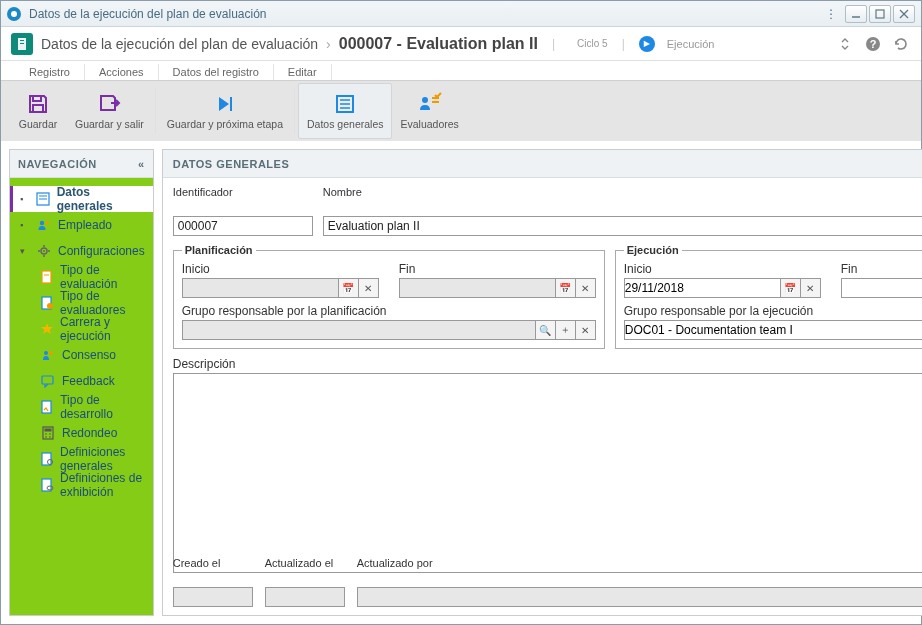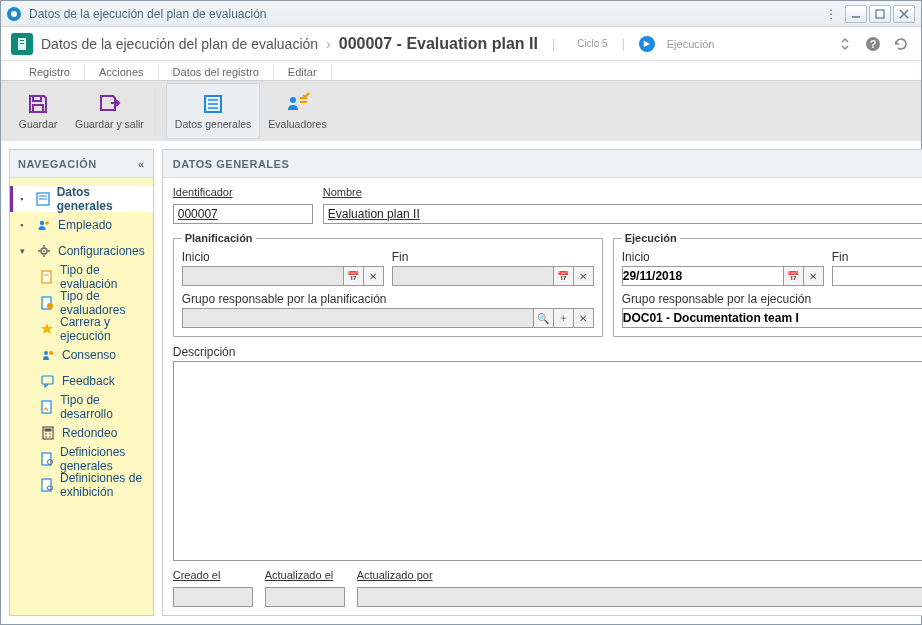--- a/index.html
+++ b/index.html
@@ -30,46 +30,46 @@
   
   .toolbar { height: 60px; display: flex; align-items: center; padding: 4px 8px 4px 8px; gap: 0; background:#e5e5e5;}
   .tbtn { display: flex; flex-direction: column; align-items: center; justify-content: center; padding: 4px 8px; cursor: pointer; min-width: 58px; height: 56px; }
   .tbtn.active { background:#eceff1; border:1px solid #d0d6d9; border-radius:2px;}
   .tbtn .ticon { width: 26px; height: 26px; margin-bottom: 2px; display:flex; align-items:center; justify-content:center;}
   .tbtn .tlabel { font-size: 10.5px; color: #555; text-align: center; line-height:1.1;}
   .tsep { width:1px; height:46px; background:#e0e0e0; margin:0 3px;}
   
   .body { flex: 1; display: flex; padding: 8px; gap: 8px; background:#fff; min-height:0;}
   
-  .navpanel { width: 218px; border: 1px solid #ccc; display:flex; flex-direction:column; background:#fef9c3;}
+  .navpanel { width: 218px; border: 1px solid #ccc; display:flex; flex-direction:column; background:#84cc16;}
   .navhead { height: 28px; background:#eef2f4; border-bottom:1px solid #d7dfe3; display:flex; align-items:center; padding:0 8px; color:#5a6e78; font-size:11px; font-weight:bold; letter-spacing:0.5px;}
   .navhead .collapse { margin-left:auto; cursor:pointer; color:#5a6e78;}
   .navtree { padding: 8px 0; overflow:auto;}
   .navitem { display:flex; align-items:center; height:26px; padding:0 8px 0 10px; cursor:pointer; gap:6px; color:#1a4d80; font-size:12px;}
   .navitem.selected { background:#fff; border-left:3px solid #7b2fa6; padding-left:7px; font-weight:bold; color:#2c5672;}
   .navitem.child { padding-left: 30px; }
   .nav-exp { width:10px; color:#555; font-size:9px;}
   .nav-icon { width:16px; height:16px; display:flex; align-items:center; justify-content:center;}
   
   .main { flex:1; border:1px solid #ccc; display:flex; flex-direction:column; background:#fff; min-height:0;}
   .mainhead { height:28px; background:#eef2f4; border-bottom:1px solid #d7dfe3; display:flex; align-items:center; padding:0 10px; color:#5a6e78; font-size:11px; font-weight:bold; letter-spacing:0.5px;}
   .mainbody { flex:1; padding:8px 10px; overflow:auto; display:flex; flex-direction:column; gap:8px; min-height:0;}
   
   .row { display:flex; gap:10px; }
-  .field { display:flex; flex-direction:column; gap:6px;text-decoration:underline;}
+  .field { display:flex; flex-direction:column; gap:18px;}
   .field label { font-size:11px; color:#333;}
   .field input { height:20px; border:1px solid #999; padding:1px 4px; font-size:12px; color:#222;}
   .field input:disabled { background:#e7e7e7; color:#666;}
   
   fieldset { border:1px solid #aaa; padding:6px 8px 8px 8px; position:relative;}
   fieldset legend { font-size:11px; color:#333; padding:0 3px;font-weight:bold;}
-  .fsrow { display:flex; gap:8px; margin-bottom:6px;}
+  .fsrow { display:flex; gap:20px; margin-bottom:6px;}
   .fswrap { flex:1; display:flex; flex-direction:column; gap:2px;}
   .inpwrap { display:flex;}
-  .inpwrap input { flex:1; height:20px; border:1px solid #999; padding:1px 0; font-size:12px;font-weight:bold;}
+  .inpwrap input { flex:1; height:20px; border:1px solid #999; padding:1px 0; font-size:12px;}
   .ibtn { width:20px; height:20px; border:1px solid #999; border-left:none; background:#f4f4f4; display:flex; align-items:center; justify-content:center; cursor:pointer; font-size:10px; color:#555;}
   .disabled input { background:#e7e7e7;}
   
   .desc-field { flex:1; display:flex; flex-direction:column; gap:2px; min-height:0;}
   .desc-field textarea { flex:1; border:1px solid #999; resize:none; padding:4px; font-size:12px; min-height:200px;}
   
   .footer-row { display:flex; gap:12px;}
   .footer-row .field input { height:20px;}
   
   svg { display:block;}
@@ -160,20 +160,29 @@
     <div class="tbtn">
       <div class="ticon">
           <svg width="24" height="24" viewBox="0 0 24 24">
             <path d="M4 4 L16 4 L18 6 L18 18 L4 18 Z" fill="none" stroke="#7b2fa6" stroke-width="2"></path>
             <path d="M14 11 L22 11 M19 8 L22 11 L19 14" fill="none" stroke="#7b2fa6" stroke-width="2"></path>
           </svg>
         </div>
       <div class="tlabel">Guardar y salir</div>
     </div>
     <div class="tsep"></div>
+    <div class="tbtn">
+      <div class="ticon">
+          <svg width="24" height="24" viewBox="0 0 24 24">
+            <path d="M6 5 L16 12 L6 19 Z" fill="#1e88e5"></path>
+            <rect x="17" y="5" width="2" height="14" fill="#1e88e5"></rect>
+          </svg>
+        </div>
+      <div class="tlabel">Guardar y próxima etapa</div>
+    </div>
     <div class="tsep"></div>
     <div class="tbtn active">
       <div class="ticon">
           <svg width="24" height="24" viewBox="0 0 24 24">
             <rect x="4" y="4" width="16" height="16" fill="none" stroke="#1e88e5" stroke-width="2"></rect>
             <line x1="7" y1="8" x2="17" y2="8" stroke="#1e88e5" stroke-width="1.5"></line>
             <line x1="7" y1="12" x2="17" y2="12" stroke="#1e88e5" stroke-width="1.5"></line>
             <line x1="7" y1="16" x2="17" y2="16" stroke="#1e88e5" stroke-width="1.5"></line>
           </svg>
         </div>

